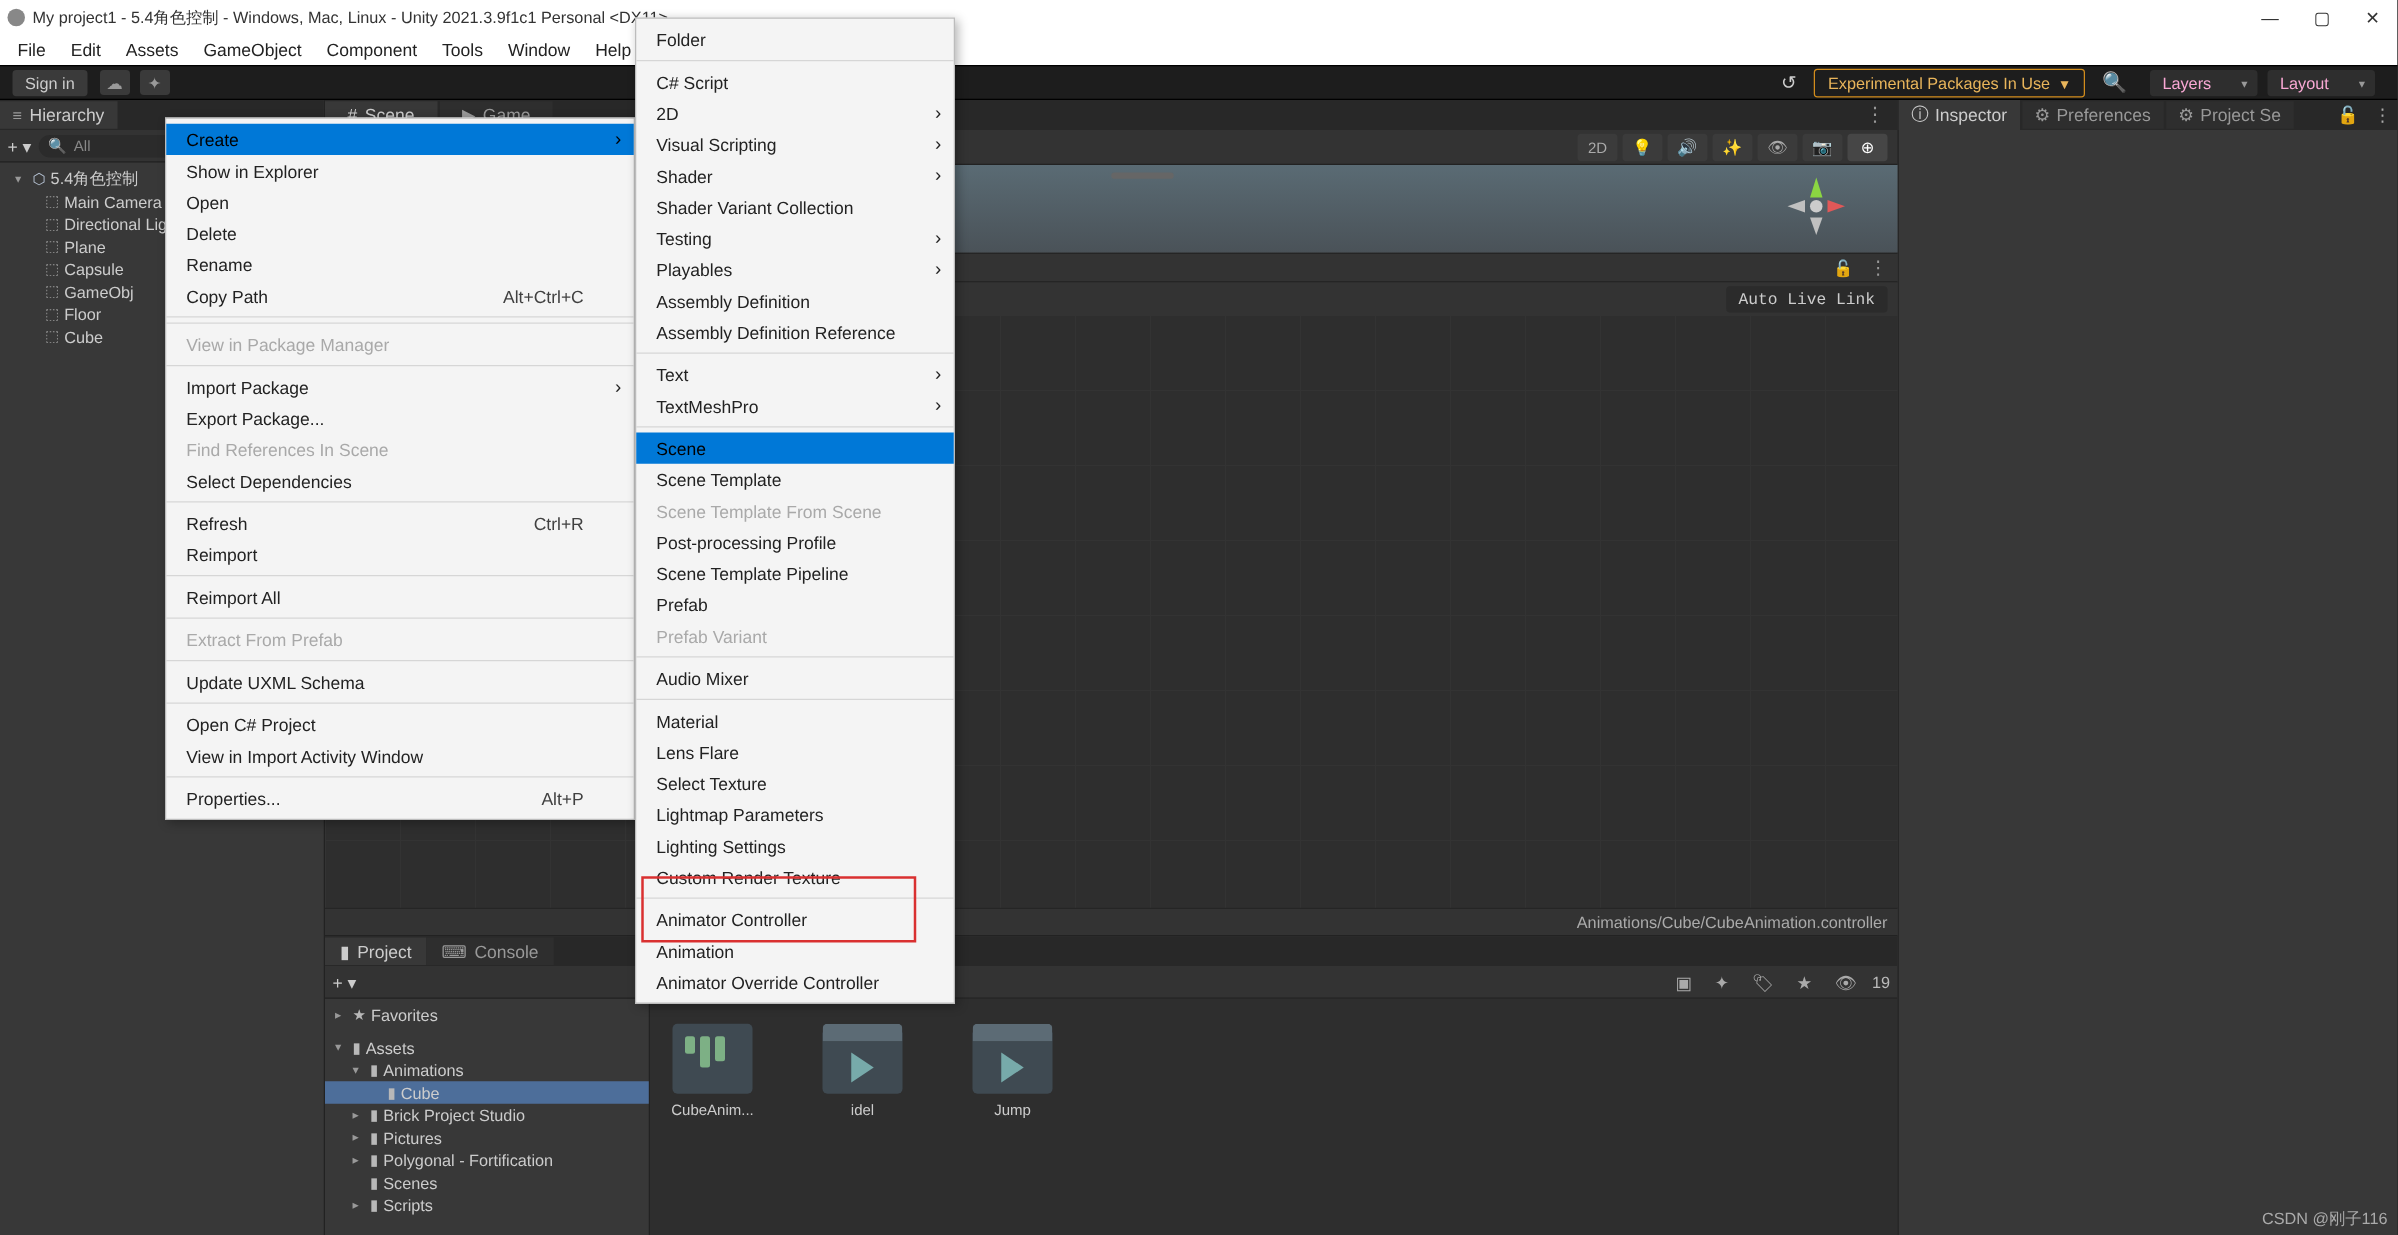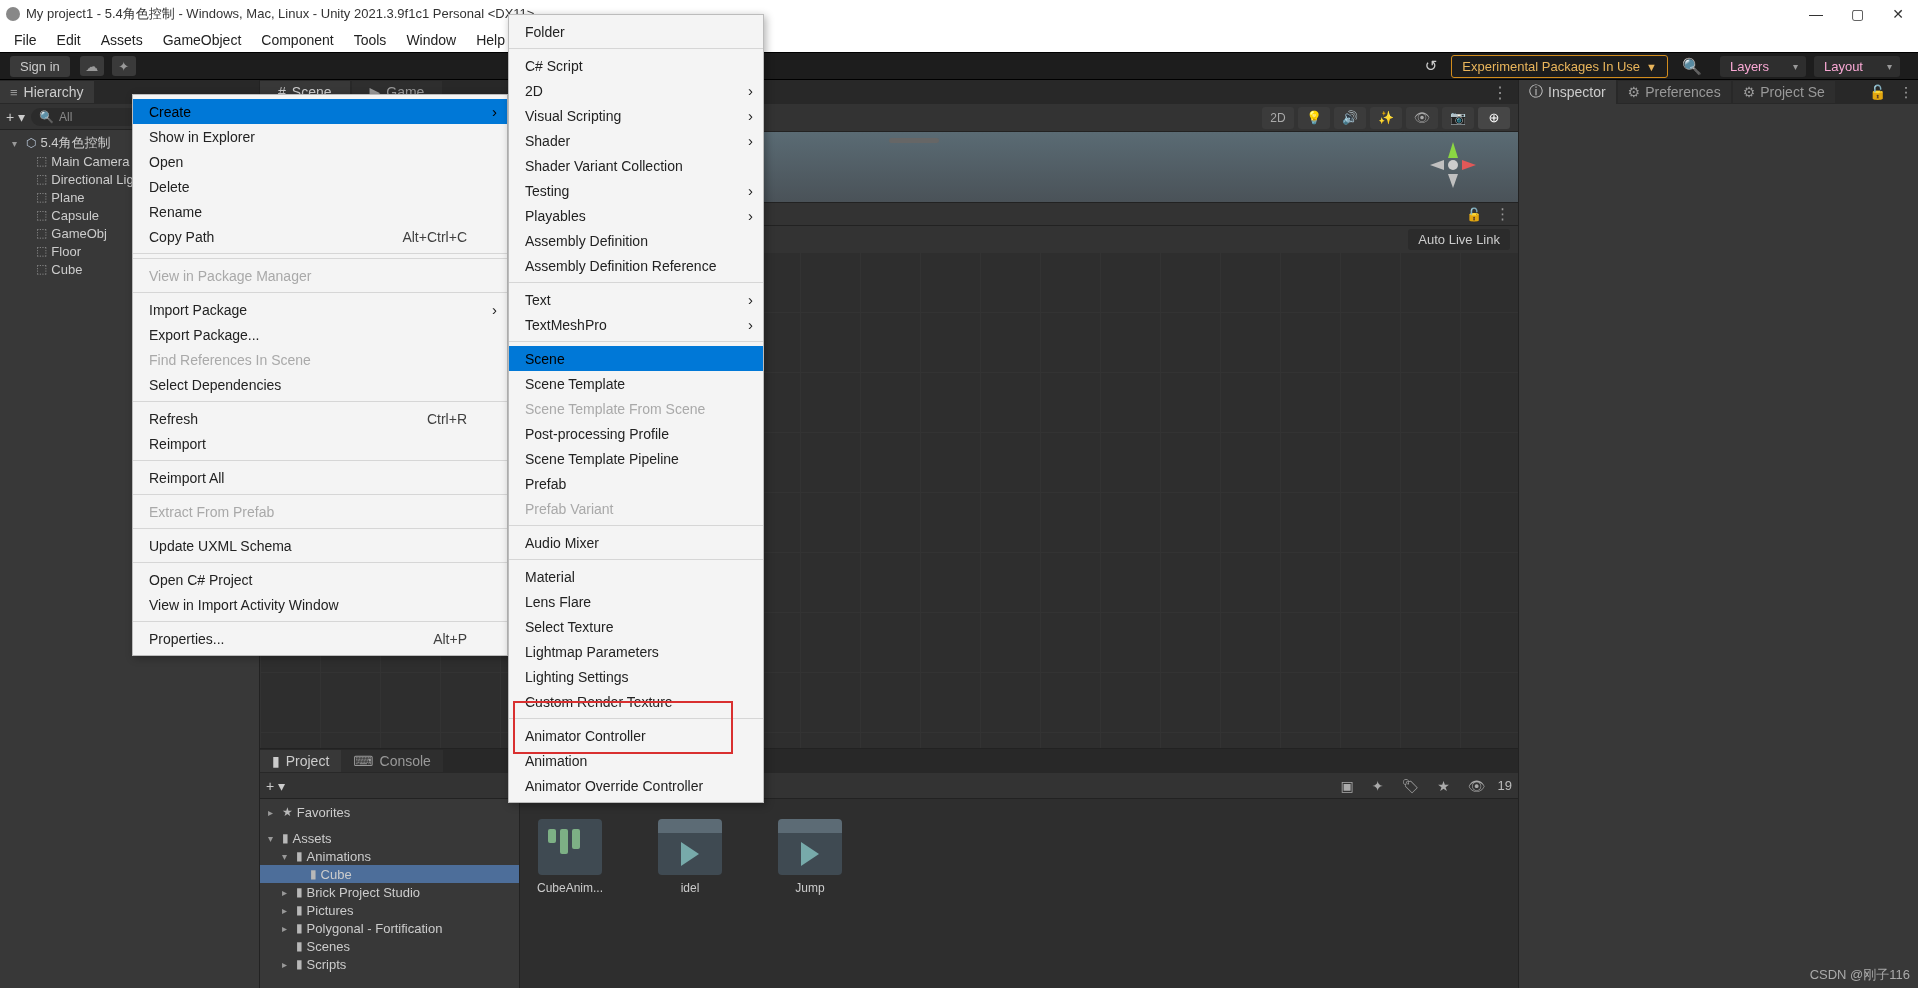--- a/index.html
+++ b/index.html
@@ -67,21 +67,21 @@
 .scene-area { flex: 1; background: #393939; position: relative; display: flex; flex-direction: column; }
 .scene-vp { height: 70px; background: linear-gradient(#5a6b74, #4a5258); position:relative; }
 .scene-vp .handle { position: absolute; left: 50%; top: 6px; width: 50px; height: 5px; background: #666; border-radius: 3px; }
 .scene-vp .gizmo { position: absolute; right: 40px; top: 8px; width: 50px; height: 50px; }
 
 
 .animator-bar { height: 24px; background: #333; display: flex; align-items: center; padding: 0 8px; justify-content: flex-end; gap: 12px; border-top: 1px solid #222; border-bottom: 1px solid #222; }
 .animator-bar .lock { color: #ccc; font-size: 13px; }
 .animator-bar .kebab { color: #999; font-size: 15px; }
 .animator-head { height: 26px; background: #333; display: flex; align-items: center; justify-content: flex-end; padding: 0 8px; }
-.animator-head .auto-live { background: #2b2b2b; color: #ccc; padding: 3px 10px; font-size: 13px; border-radius: 3px; }
+.animator-head .auto-live { background: #2b2b2b; color: #ccc; padding: 3px 10px; font-size: 13px; border-radius: 3px; font-family: Liberation Mono, monospace; }
 .animator-grid { flex: 1; background: #2e2e2e; background-image: linear-gradient(#333 1px, transparent 1px), linear-gradient(90deg, #333 1px, transparent 1px); background-size: 60px 60px; position: relative; }
 .animator-grid .node-small { position: absolute; background: #555; border-radius: 2px; }
 .animator-grid .node-orange { position: absolute; background: #d78a2f; border-radius: 2px; }
 .animator-path { height: 22px; background: #333; color: #aaa; font-size: 13px; display: flex; align-items: center; justify-content: flex-end; padding: 0 8px; border-top: 1px solid #222; }
 
 
 .project { height: 240px; background: #383838; display: flex; flex-direction: column; border-top: 1px solid #222; }
 .project-tabs { height: 24px; background: #282828; display: flex; align-items: center; }
 .project-tabs .ptab { background: #383838; color: #ccc; padding: 3px 12px; font-size: 14px; display: flex; align-items: center; gap: 6px; }
 .project-tabs .ptab.inactive { background: #2e2e2e; color: #999; }
@@ -257,20 +257,21 @@
         <span class="kebab">⋮</span>
       </div>
       <div class="animator-head">
         <div class="auto-live">Auto Live Link</div>
       </div>
       <div class="animator-grid">
         <div class="node-small" style="left:110px;top:20px;width:62px;height:14px;"></div>
         <div class="node-orange" style="left:6px;top:42px;width:12px;height:14px;"></div>
         <div class="node-small" style="left:6px;top:72px;width:22px;height:12px;"></div>
       </div>
+      <div class="animator-path">Animations/Cube/CubeAnimation.controller</div>
     </div>
 
     <div class="project">
       <div class="project-tabs">
         <div class="ptab">
             <span>▮</span>
             <span>Project</span>
           </div>
         <div class="ptab inactive">
             <span>⌨</span>

